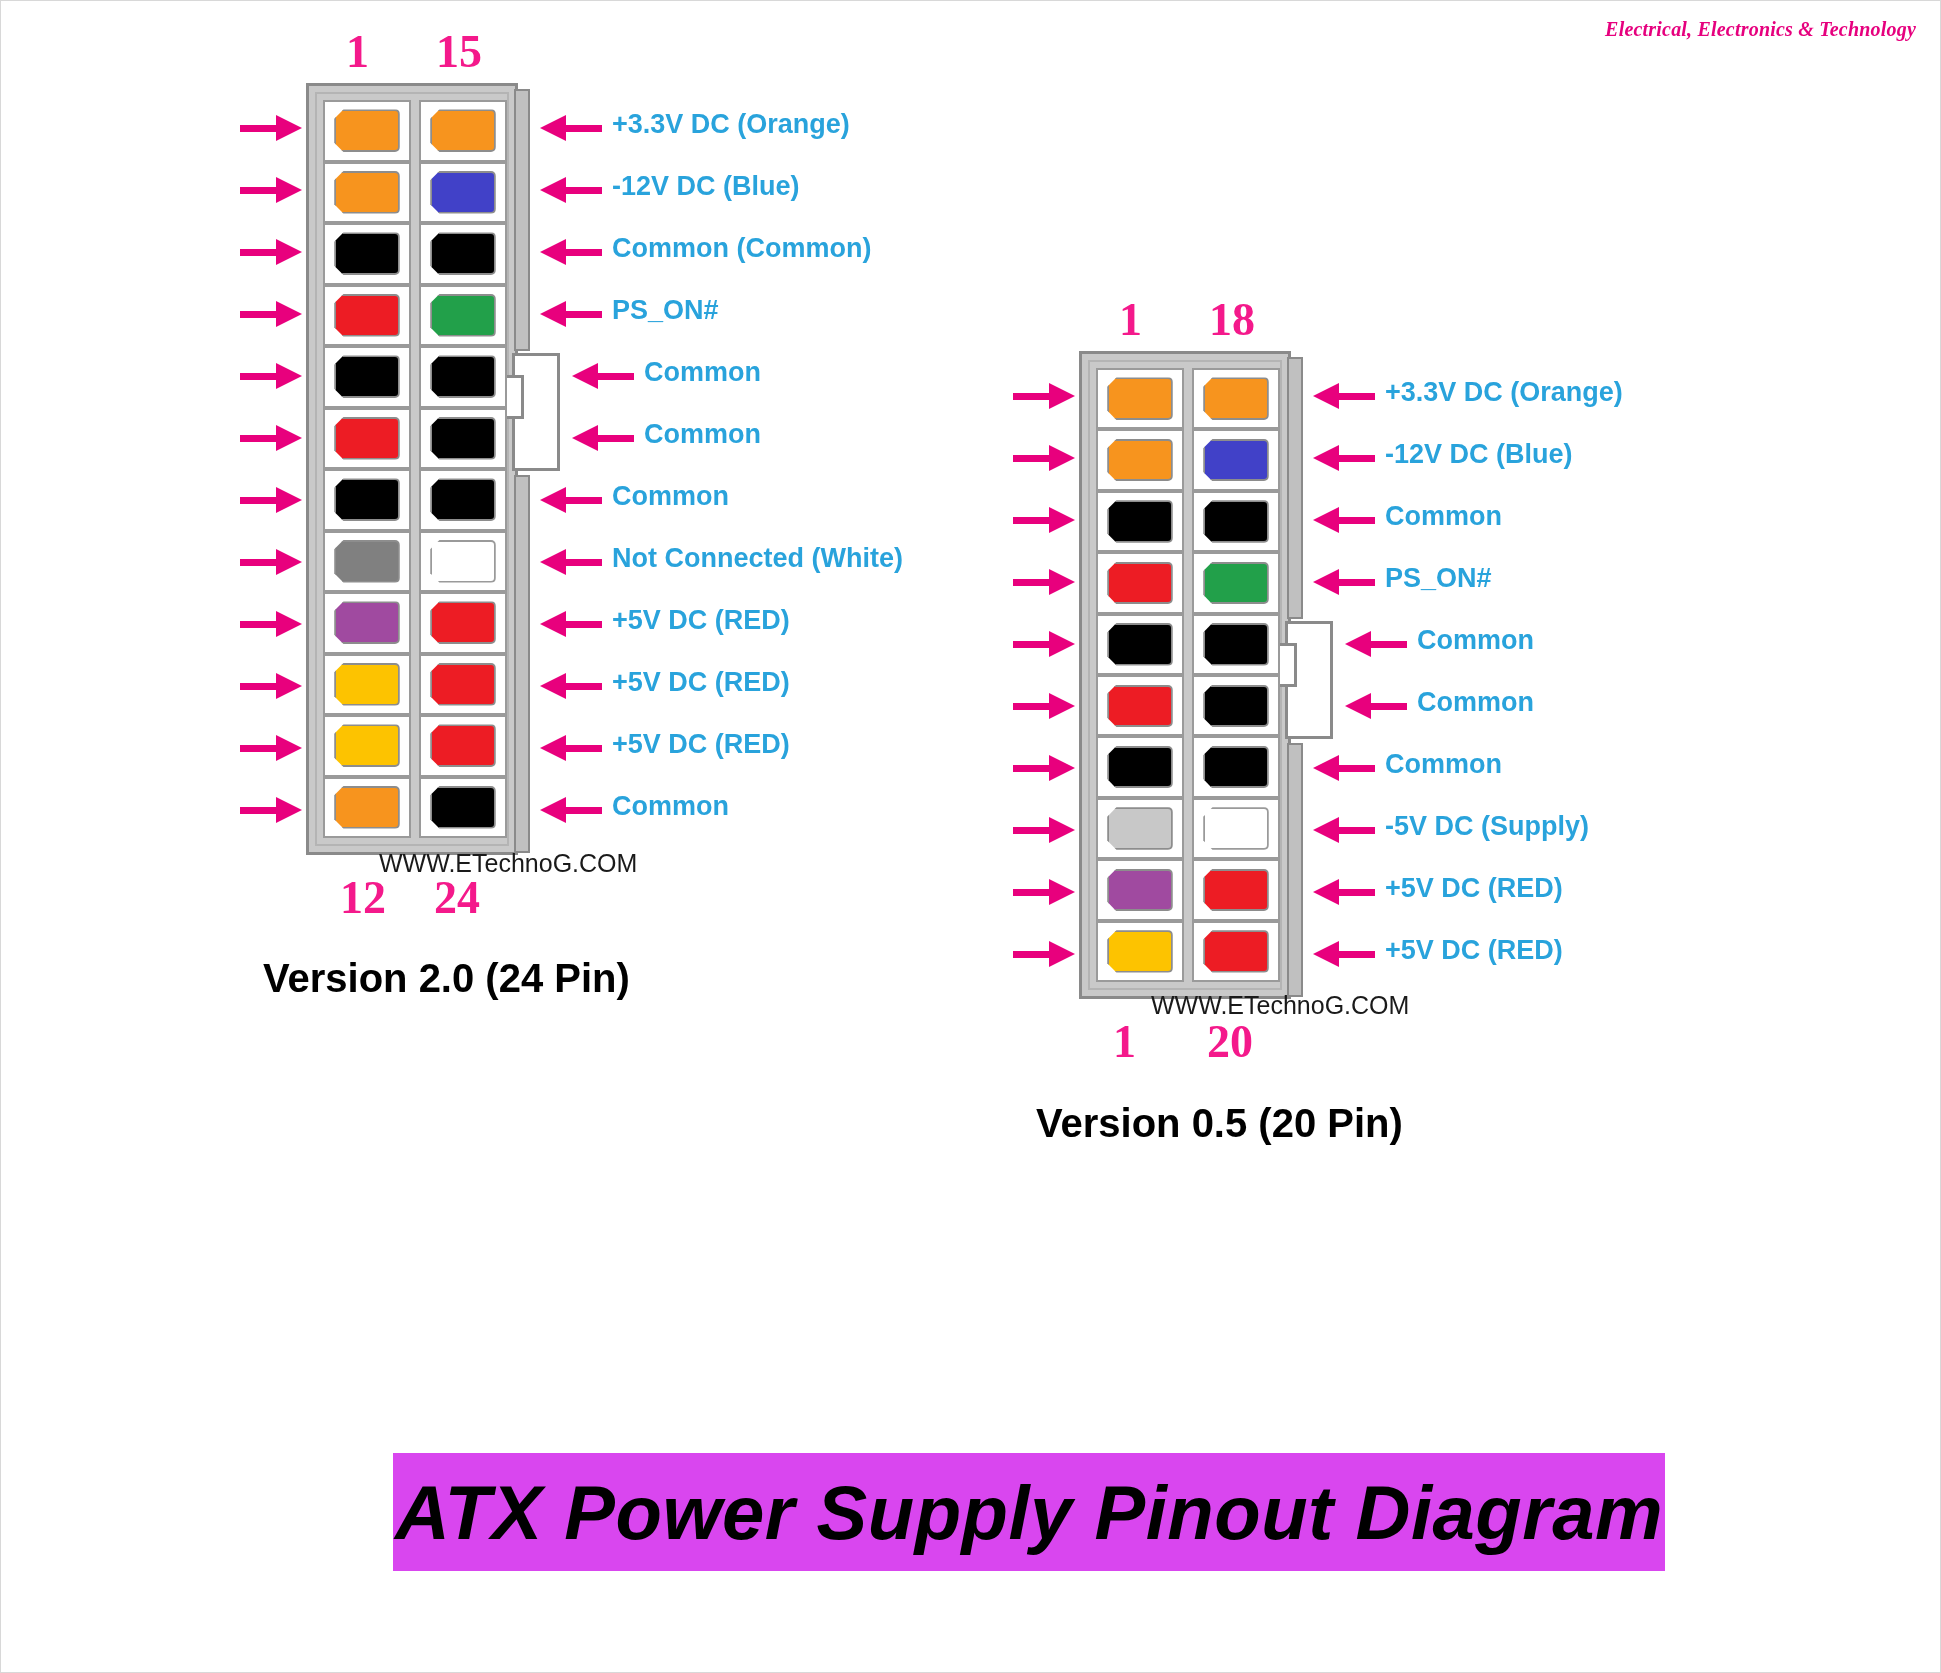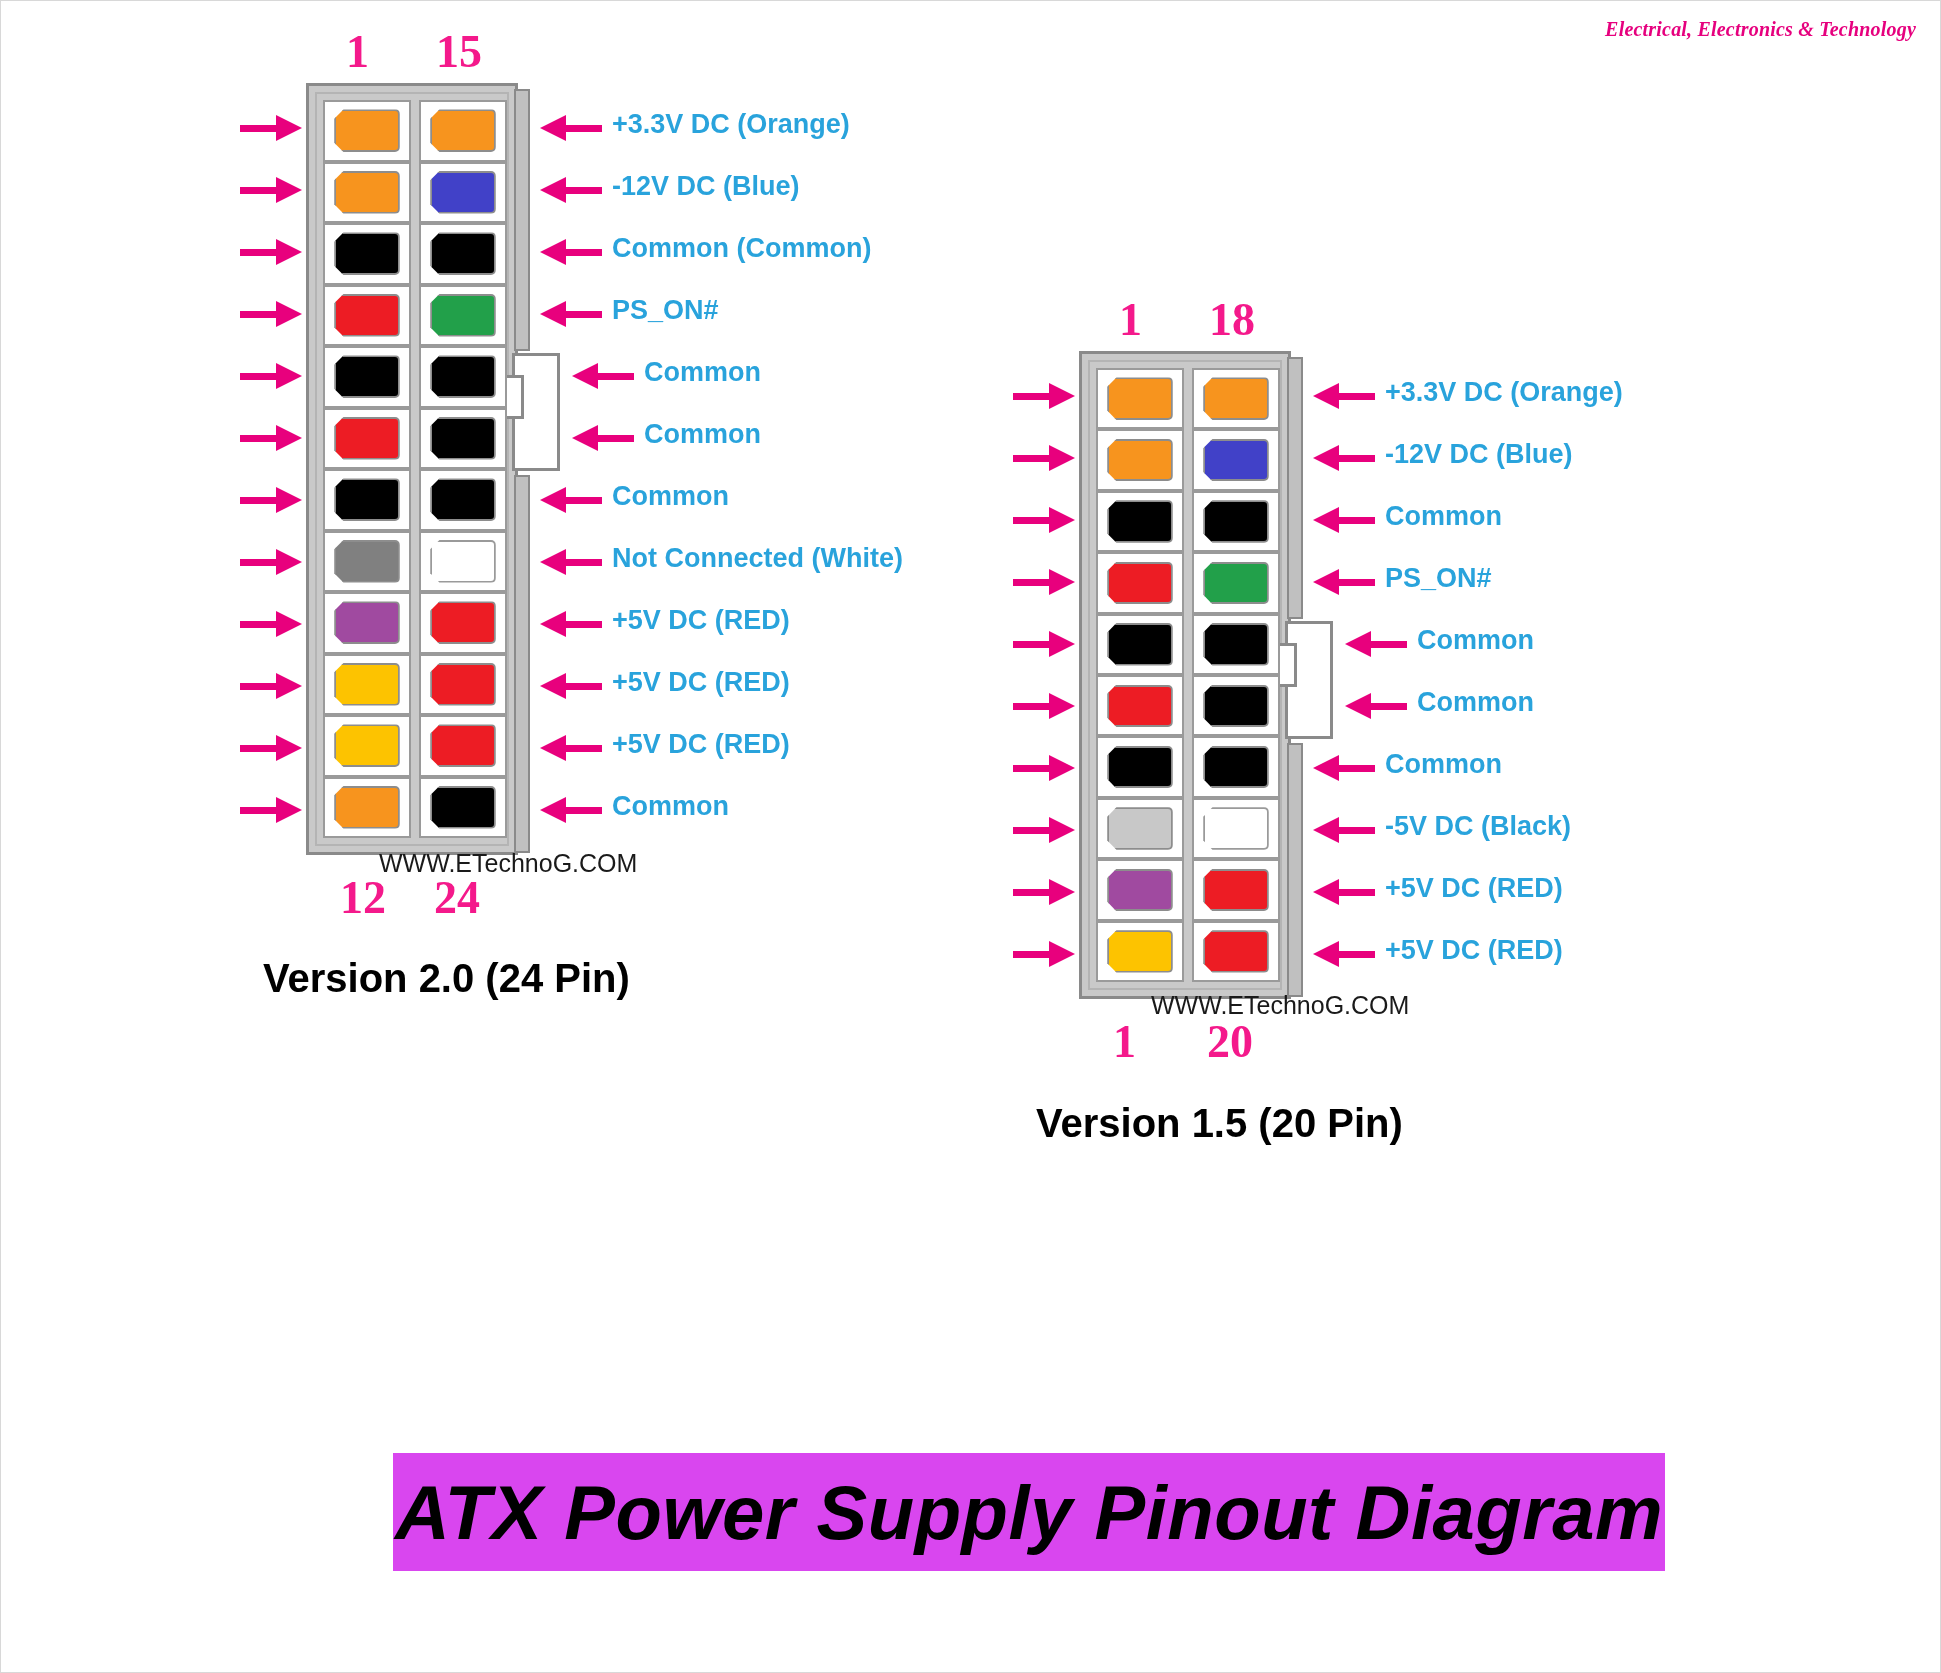--- a/index.html
+++ b/index.html
@@ -427,34 +427,34 @@
       <div class="lbl" style="left:1416px;top:685.56px;font-size:27px;">Common</div>
       <div class="arrow l" style="left:1312px;top:767px;">
                <div class="head" style="left:0;"></div>
                <div class="shaft" style="left:26px;width:36px;"></div>
              </div>
       <div class="lbl" style="left:1384px;top:747.56px;font-size:27px;">Common</div>
       <div class="arrow l" style="left:1312px;top:829px;">
                <div class="head" style="left:0;"></div>
                <div class="shaft" style="left:26px;width:36px;"></div>
              </div>
-      <div class="lbl" style="left:1384px;top:809.56px;font-size:27px;">-5V DC (Black)</div>
+      <div class="lbl" style="left:1384px;top:809.56px;font-size:27px;">-5V DC (Supply)</div>
       <div class="arrow l" style="left:1312px;top:891px;">
                <div class="head" style="left:0;"></div>
                <div class="shaft" style="left:26px;width:36px;"></div>
              </div>
       <div class="lbl" style="left:1384px;top:871.56px;font-size:27px;">+5V DC (RED)</div>
       <div class="arrow l" style="left:1312px;top:953px;">
                <div class="head" style="left:0;"></div>
                <div class="shaft" style="left:26px;width:36px;"></div>
              </div>
       <div class="lbl" style="left:1384px;top:933.56px;font-size:27px;">+5V DC (RED)</div>
       <div class="pinnum" style="left:1112px;top:1014px;font-size:46px;">1</div>
       <div class="pinnum" style="left:1206px;top:1014px;font-size:46px;">20</div>
       <div class="watermark" style="left:1150px;top:990px;">WWW.ETechnoG.COM</div>
-      <div class="version" style="left:1035px;top:1100px;font-size:40px;">Version 1.5  (20 Pin)</div>
+      <div class="version" style="left:1035px;top:1100px;font-size:40px;">Version 0.5  (20 Pin)</div>
     </div>
 
   <div class="titlebar" style="left:392px;top:1452px;width:1272px;height:118px;">
     <div class="titletext">ATX Power Supply Pinout Diagram</div>
   </div>
 
 </div>
 
 </body></html>

